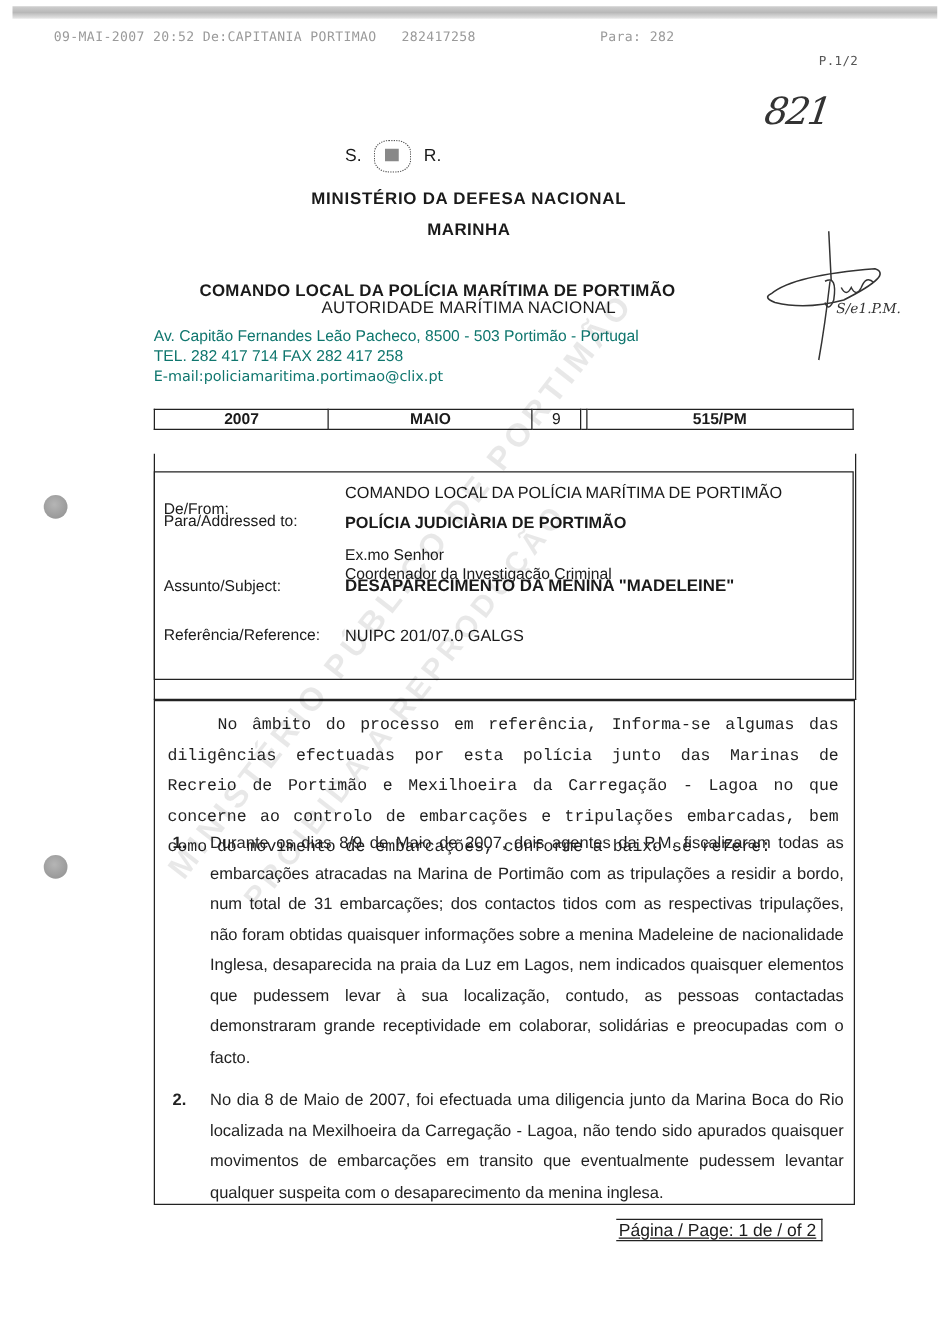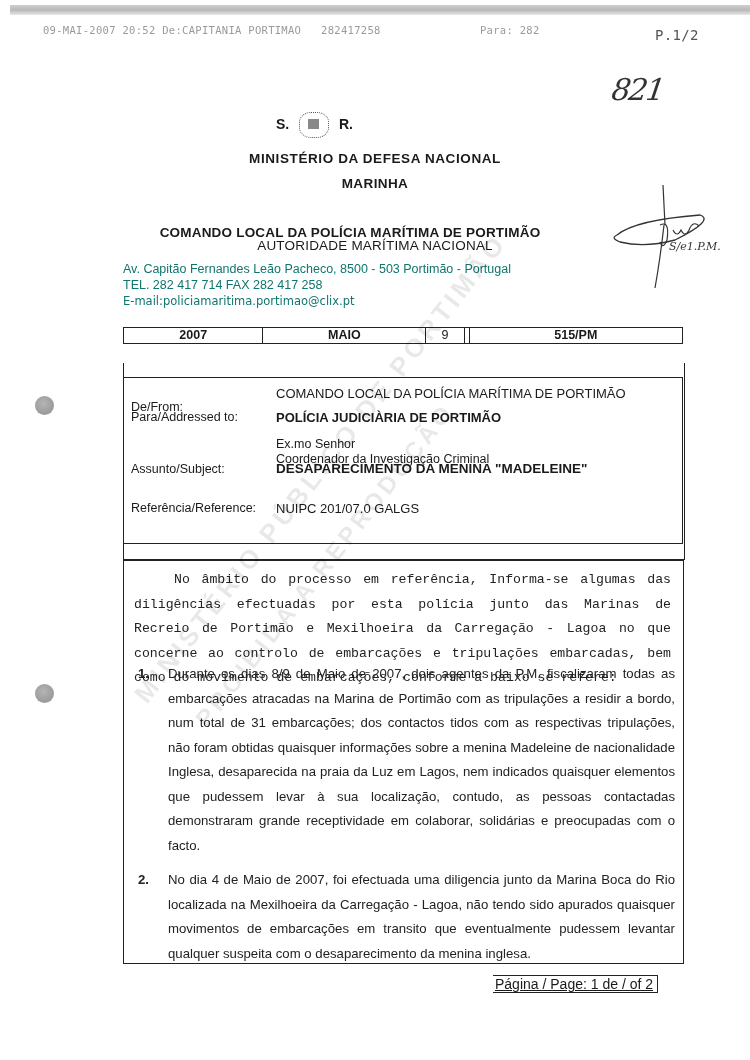--- a/index.html
+++ b/index.html
@@ -11,28 +11,28 @@
   .topbar {
     position:absolute; left:10px; top:5px; width:740px; height:10px;
     background:linear-gradient(to bottom,#cfcfcf,#b8b8b8 50%,#e8e8e8);
   }
   .faxhdr {
     position:absolute; top:24px; font-family:"DejaVu Sans Mono", monospace;
     font-size:10.5px; color:#9a9a9a; letter-spacing:0.3px; white-space:pre;
   }
   .fax-left { left:43px; }
   .fax-para { left:480px; }
-  .fax-page { left:655px; color:#555; font-size:14px; top:27px; }
+  .fax-page { left:655px; color:#555; font-size:10px; top:44px; }
   .handnum {
     position:absolute; left:612px; top:72px; font-family:"DejaVu Serif", serif;
     font-size:30px; color:#333; font-style:italic; letter-spacing:-2px; transform:skewX(-8deg);
   }
   .emblem-row {
     position:absolute; left:0; width:629px; top:112px; text-align:center;
-    font-weight:bold; font-size:14px;
+    font-weight:normal; font-size:14px;
   }
   .emblem {
     display:inline-block; width:28px; height:24px; vertical-align:middle; margin:0 6px;
     border:1px dotted #555; border-radius:40%; position:relative;
   }
   .emblem::after {
     content:""; position:absolute; left:8px; top:6px; width:11px; height:10px;
     background:#555; opacity:0.7;
   }
   .heading {
@@ -169,21 +169,21 @@
   <p class="indent">No âmbito do processo em referência, Informa-se algumas das diligências efectuadas por esta polícia junto das Marinas de Recreio de Portimão e Mexilhoeira da Carregação - Lagoa no que concerne ao controlo de embarcações e tripulações embarcadas, bem como do movimento de embarcações, conforme a baixo se refere:</p>
 </div>
 
 <div class="item" style="top:662px">
   <span class="num">1.</span>
   <span class="txt">Durante os dias 8/9 de Maio de 2007, dois agentes da P.M. fiscalizaram todas as embarcações atracadas na Marina de Portimão com as tripulações a residir a bordo, num total de 31 embarcações; dos contactos tidos com as respectivas tripulações, não foram obtidas quaisquer informações sobre a menina Madeleine de nacionalidade Inglesa, desaparecida na praia da Luz em Lagos, nem indicados quaisquer elementos que pudessem levar à sua localização, contudo, as pessoas contactadas demonstraram grande receptividade em colaborar, solidárias e preocupadas com o facto.</span>
 </div>
 
 <div class="item" style="top:868px">
   <span class="num">2.</span>
-  <span class="txt">No dia 4 de Maio de 2007, foi efectuada uma diligencia junto da Marina Boca do Rio localizada na Mexilhoeira da Carregação - Lagoa, não tendo sido apurados quaisquer movimentos de embarcações em transito que eventualmente pudessem levantar qualquer suspeita com o desaparecimento da menina inglesa.</span>
+  <span class="txt">No dia 8 de Maio de 2007, foi efectuada uma diligencia junto da Marina Boca do Rio localizada na Mexilhoeira da Carregação - Lagoa, não tendo sido apurados quaisquer movimentos de embarcações em transito que eventualmente pudessem levantar qualquer suspeita com o desaparecimento da menina inglesa.</span>
 </div>
 
 <div class="footer">
   <span class="u">Página / Page: 1 de / of  2</span>
 </div>
 
 <div class="hole" style="left:35px; top:396px"></div>
 <div class="hole" style="left:35px; top:684px"></div>
 
 <div class="watermark wm1">MINISTÉRIO PÚBLICO DE PORTIMÃO</div>

